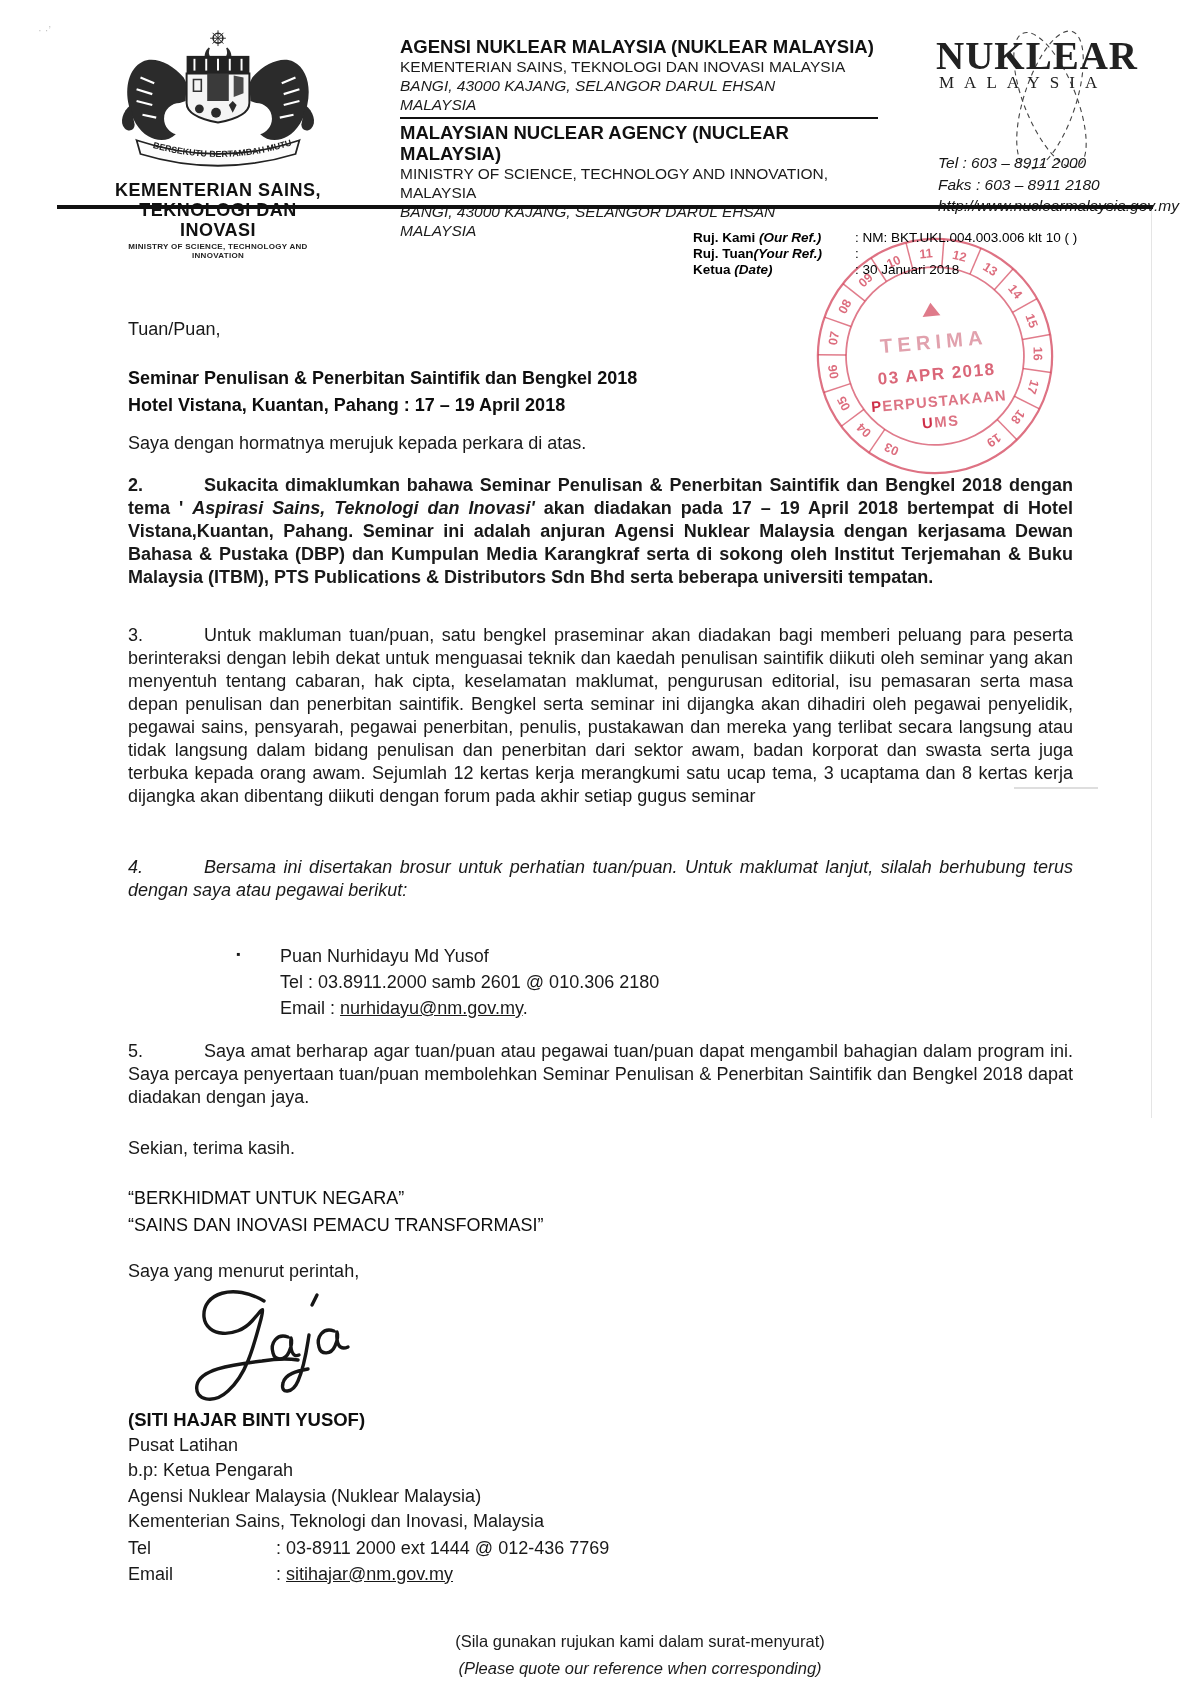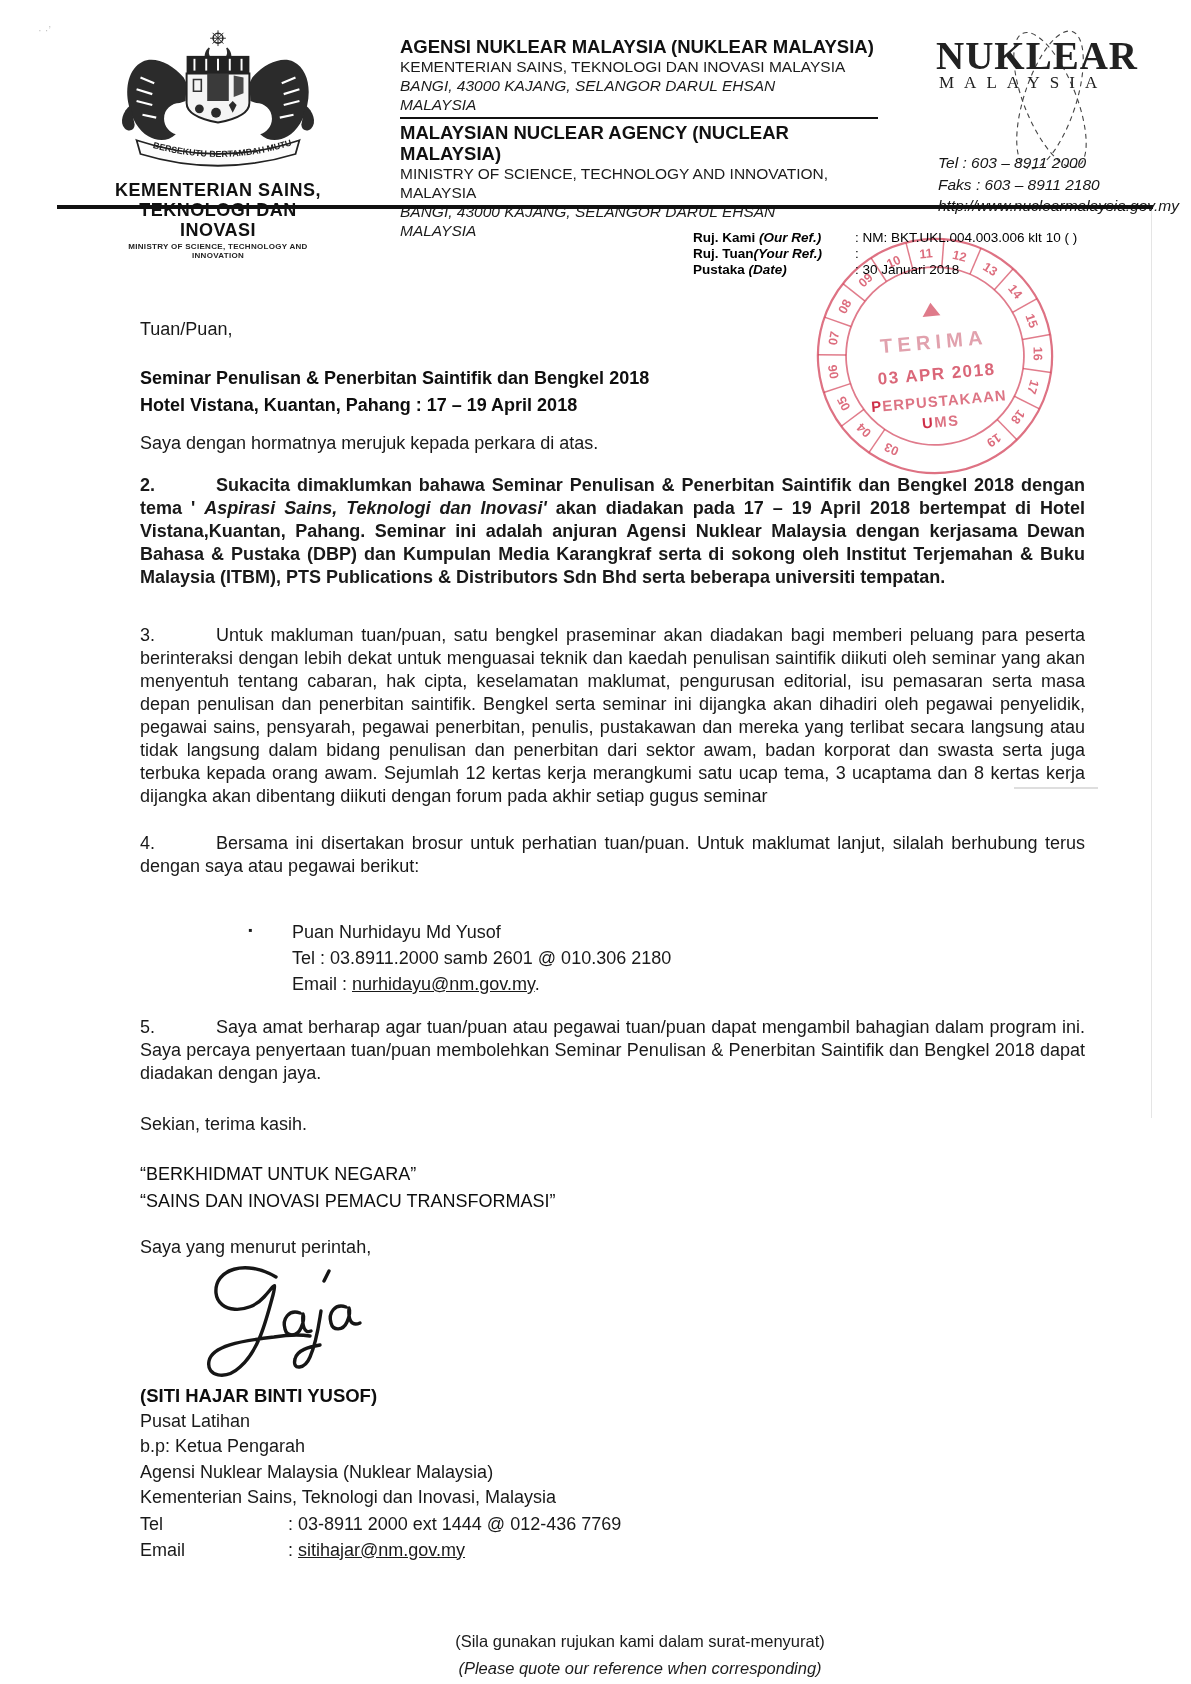--- a/index.html
+++ b/index.html
@@ -27,29 +27,29 @@
   
   .ref-block { position:absolute; left:693px; top:230px; font-size:13.5px; line-height:16px; color:#000000; }
   .ref-row { display:flex; }
   .ref-label { width:162px; font-weight:bold; }
   .ref-label .it { font-style:italic; }
   .ref-val { font-weight:normal; }
   
   .stamp { position:absolute; left:768px; top:230px; width:334px; height:252px;
            transform:rotate(-5deg); mix-blend-mode:multiply; opacity:.93; pointer-events:none; }
   
-  .letter { position:absolute; left:140px; top:318px; width:945px; font-size:18px; line-height:23px; color:#191919; }
+  .letter { position:absolute; left:128px; top:318px; width:945px; font-size:18px; line-height:23px; color:#191919; }
   .letter p.j { text-align:justify; }
   .pnum { display:inline-block; width:76px; }
   .salutation { line-height:23px; }
   .subject { font-weight:bold; font-size:18px; line-height:27px; color:#0e0e0e; margin-top:24px; }
   .intro { margin-top:13px; }
   .para2 { margin-top:19px;font-weight:bold; }
   .para3 { margin-top:35px; }
-  .para4 { margin-top:24px; }
+  .para4 { margin-top:48px;font-style:italic; }
   .contact-block { margin-top:41px; margin-left:108px; display:flex; }
   .bullet { width:44px; font-size:12px; line-height:23px; }
   .contact-lines { line-height:26px; }
   .para5 { margin-top:19px; }
   .closing { margin-top:28px; }
   .slogans { margin-top:25px; font-weight:normal; font-size:18px; line-height:27px; color:#0e0e0e; }
   .signoff { margin-top:21px; }
   .signature-svg { display:block; margin:4px 0 0 48px; }
   .signer { margin-top:2px; line-height:25.5px; }
   .signer .name { font-weight:bold; font-size:18.5px; color:#0e0e0e; }
@@ -161,21 +161,21 @@
   <div class="ref-block">
     <div class="ref-row">
       <span class="ref-label"><span>Ruj. Kami </span><span class="it">(Our Ref.)</span></span>
       <span class="ref-val"><span>:</span> <span>NM: BKT.UKL.004.003.006 klt 10 (  )</span></span>
     </div>
     <div class="ref-row">
       <span class="ref-label"><span>Ruj. Tuan</span><span class="it">(Your Ref.)</span></span>
       <span class="ref-val"><span>:</span> <span></span></span>
     </div>
     <div class="ref-row">
-      <span class="ref-label"><span>Pustaka </span><span class="it">(Date)</span></span>
+      <span class="ref-label"><span>Ketua </span><span class="it">(Date)</span></span>
       <span class="ref-val"><span>:</span> <span>30 Januari 2018</span></span>
     </div>
   </div>
 
   <svg class="stamp" viewBox="0 0 340 340">
     <g font-family="Liberation Sans, sans-serif">
       <circle cx="170" cy="170" r="158" fill="none" stroke="rgba(210,64,88,.8)" stroke-width="3"></circle>
       <circle cx="170" cy="170" r="120" fill="none" stroke="rgba(210,64,88,.75)" stroke-width="2.4"></circle>
       <g id="dial-group">
           <text x="0" y="0" text-anchor="middle" font-size="17" font-weight="bold" fill="rgba(208,52,76,.78)" transform="translate(100.50000000000001,290.37753112603696) rotate(-150) translate(0,6)">03</text>

